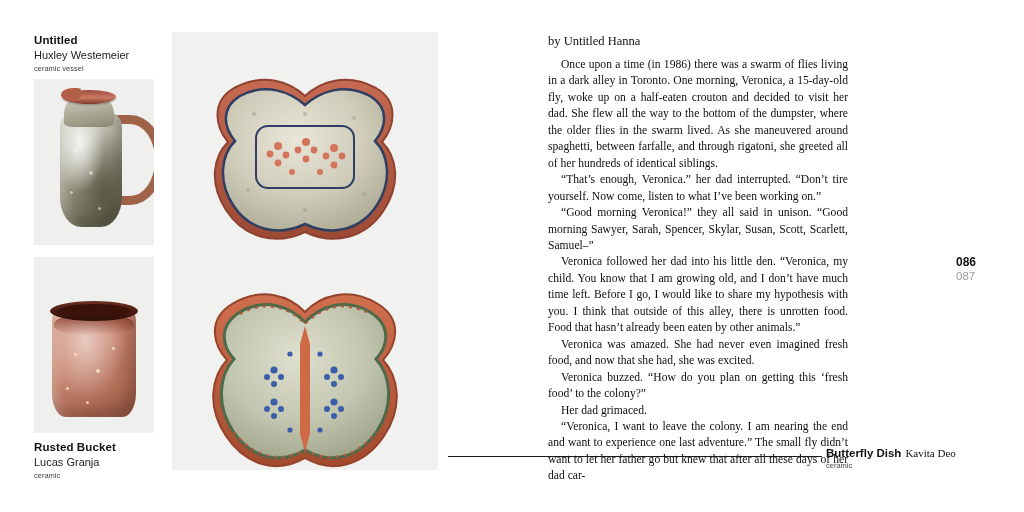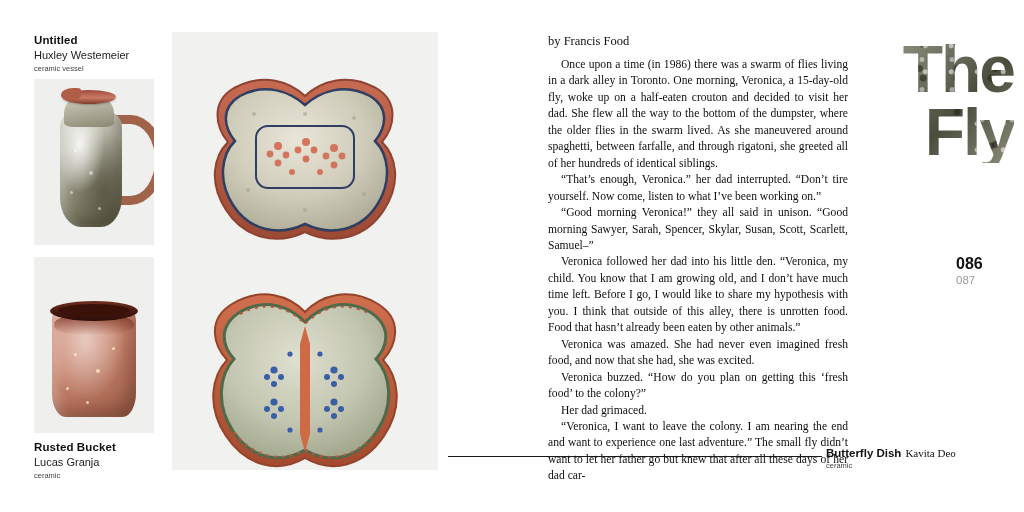--- a/index.html
+++ b/index.html
@@ -243,21 +243,21 @@
   
   .folio {
     position: absolute;
     left: 956px;
     top: 255px;
     text-align: left;
     font-family: "Liberation Sans", sans-serif;
   }
   .folio-a {
     font-weight: bold;
-    font-size: 16px;
+    font-size: 12px;
     color: #111111;
   }
   .folio-b {
     font-size: 11.5px;
     color: #9b9b9b;
     margin-top: 1px;
   }
 
   
   .leader {
@@ -423,35 +423,31 @@
           <circle cx="126" cy="146" r="2.6"></circle>
       </g>
       <g fill="none" stroke="#b8573a" stroke-width="2" stroke-dasharray="3 5">
         <path d="M46 30 C74 15 96 25 111 40 C126 25 148 15 176 30"></path>
         <path d="M40 148 C58 172 86 180 111 166 C136 180 164 172 182 148"></path>
       </g>
     </svg>
   </div>
 
   <div class="story">
-    <div class="byline">by Francis Food</div>
+    <div class="byline">by Untitled Hanna</div>
     <p>Once upon a time (in 1986) there was a swarm of flies living in a dark alley in Toronto. One morning, Veronica, a 15-day-old fly, woke up on a half-eaten crouton and decided to visit her dad. She flew all the way to the bottom of the dumpster, where the older flies in the swarm lived. As she maneuvered around spaghetti, between farfalle, and through rigatoni, she greeted all of her hundreds of identical siblings.</p>
     <p>“That’s enough, Veronica.” her dad interrupted. “Don’t tire yourself. Now come, listen to what I’ve been working on.”</p>
     <p>“Good morning Veronica!” they all said in unison. “Good morning Sawyer, Sarah, Spencer, Skylar, Susan, Scott, Scarlett, Samuel–”</p>
     <p>Veronica followed her dad into his little den. “Veronica, my child. You know that I am growing old, and I don’t have much time left. Before I go, I would like to share my hypothesis with you. I think that outside of this alley, there is unrotten food. Food that hasn’t already been eaten by other animals.”</p>
     <p>Veronica was amazed. She had never even imagined fresh food, and now that she had, she was excited.</p>
     <p>Veronica buzzed. “How do you plan on getting this ‘fresh food’ to the colony?”</p>
     <p>Her dad grimaced.</p>
     <p>“Veronica, I want to leave the colony. I am nearing the end and want to experience one last adventure.” The small fly didn’t want to let her father go but knew that after all these days of her dad car-</p>
   </div>
 
-  <div class="fly-title">
-    <span>The</span>
-    <span class="fly-line2">Fly</span>
-  </div>
 
   <div class="folio">
     <div class="folio-a">086</div>
     <div class="folio-b">087</div>
   </div>
 
   <div class="leader"></div>
   <div class="bottom-caption">
     <div class="bc-row">
       <span class="bc-title">Butterfly Dish</span>

